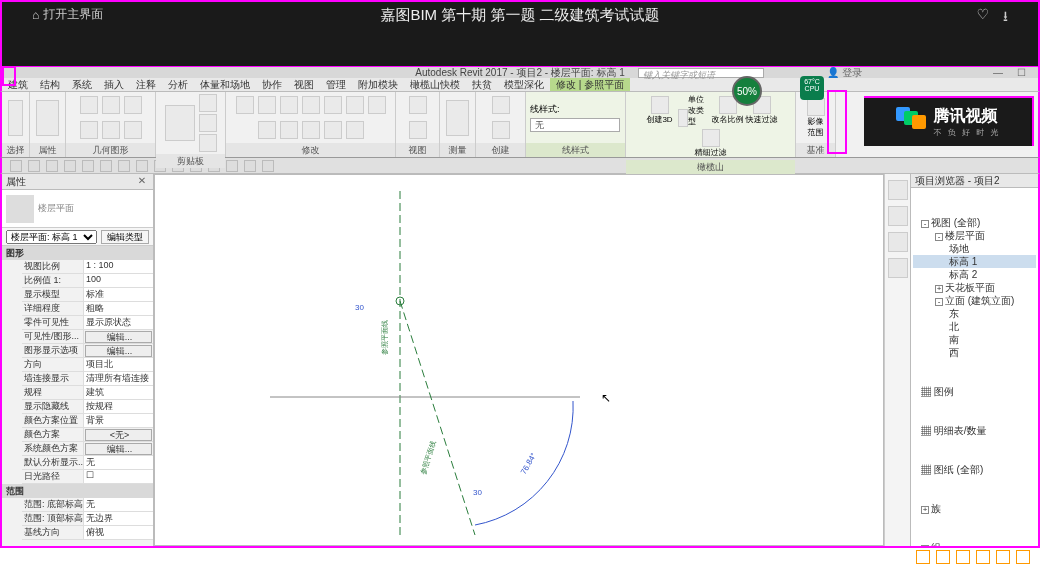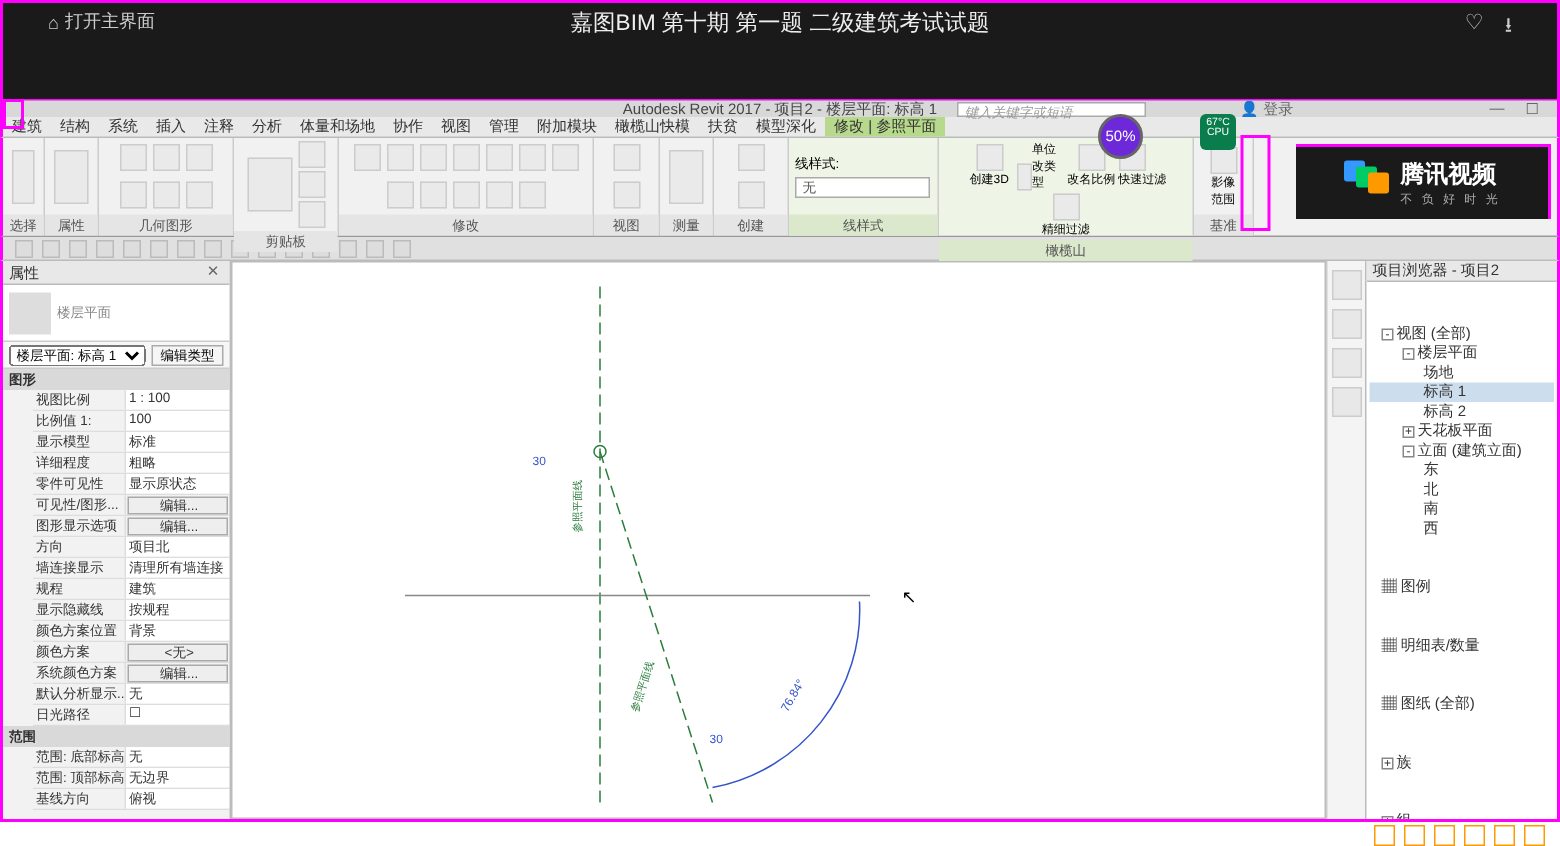--- a/index.html
+++ b/index.html
@@ -69,21 +69,21 @@
 .browser-header { background: #e8e8e8; height: 14px; padding: 0 4px; line-height: 14px; border-bottom: 1px solid #bbb; }
 .tree { padding: 2px; }
 .tree div { padding-left: 4px; line-height: 13px; white-space: nowrap; }
 .tree .l1 { padding-left: 8px; margin-top: 26px; }
 .tree .l2 { padding-left: 22px; }
 .tree .l3 { padding-left: 36px; }
 .tree .sel { background: #cde; }
 .tree .sq { display:inline-block; width:8px; height:8px; border:1px solid #888; text-align:center; line-height:6px; font-size:8px; margin-right:2px;}
 
 
-.badge { position: absolute; left: 732px; top: 76px; width: 30px; height: 30px; border-radius: 50%; background: #6d28d9; color: #fff; font-size: 10px; display: flex; align-items: center; justify-content: center; border: 2px solid #666; z-index: 50; }
+.badge { position: absolute; left: 732px; top: 76px; width: 30px; height: 30px; border-radius: 50%; background: #15803d; color: #fff; font-size: 10px; display: flex; align-items: center; justify-content: center; border: 2px solid #666; z-index: 50; }
 .cpu { position: absolute; left: 800px; top: 76px; width: 24px; height: 24px; background: #0a7d4c; border-radius: 4px; color: #fff; font-size: 7px; text-align: center; padding-top:2px; z-index:50;}
 
 
 .tencent { position: absolute; right: 6px; top: 96px; width: 170px; height: 50px; background: #1a1a1a; color: #fff; display: flex; align-items: center; justify-content: center; gap: 8px; z-index: 40; border-top: 2px solid magenta; border-right: 2px solid magenta;}
 .tencent .logo { width: 30px; height: 30px; position: relative; }
 .tencent .logo span { position: absolute; width: 14px; height: 14px; border-radius: 2px; }
 .tencent .logo .a { background: #39f; left: 0; top: 0; }
 .tencent .logo .b { background: #0c6; left: 8px; top: 4px; }
 .tencent .logo .c { background: #f90; left: 16px; top: 8px; }
 .tencent .txt { font-size: 16px; font-weight: bold; }
@@ -228,21 +228,21 @@
           <span style="font-size:8px">创建3D</span>
         </div>
         <div style="display:flex;flex-direction:row;align-items:flex-end;width:32px">
           <div class="rbtn"></div>
           <span style="font-size:8px">单位改类型</span>
         </div>
         <div style="display:flex;flex-direction:column;align-items:center;width:32px">
           <div class="rbtn"></div>
           <span style="font-size:8px">改名比例</span>
         </div>
-        <div style="display:flex;flex-direction:column;align-items:flex-start;width:32px">
+        <div style="display:flex;flex-direction:column;align-items:center;width:32px">
           <div class="rbtn"></div>
           <span style="font-size:8px">快速过滤</span>
         </div>
         <div style="display:flex;flex-direction:column;align-items:center;width:32px">
           <div class="rbtn"></div>
           <span style="font-size:8px">精细过滤</span>
         </div>
       </div>
       <div class="panel-label" style="background:#dce8cc">橄榄山</div>
     </div>

